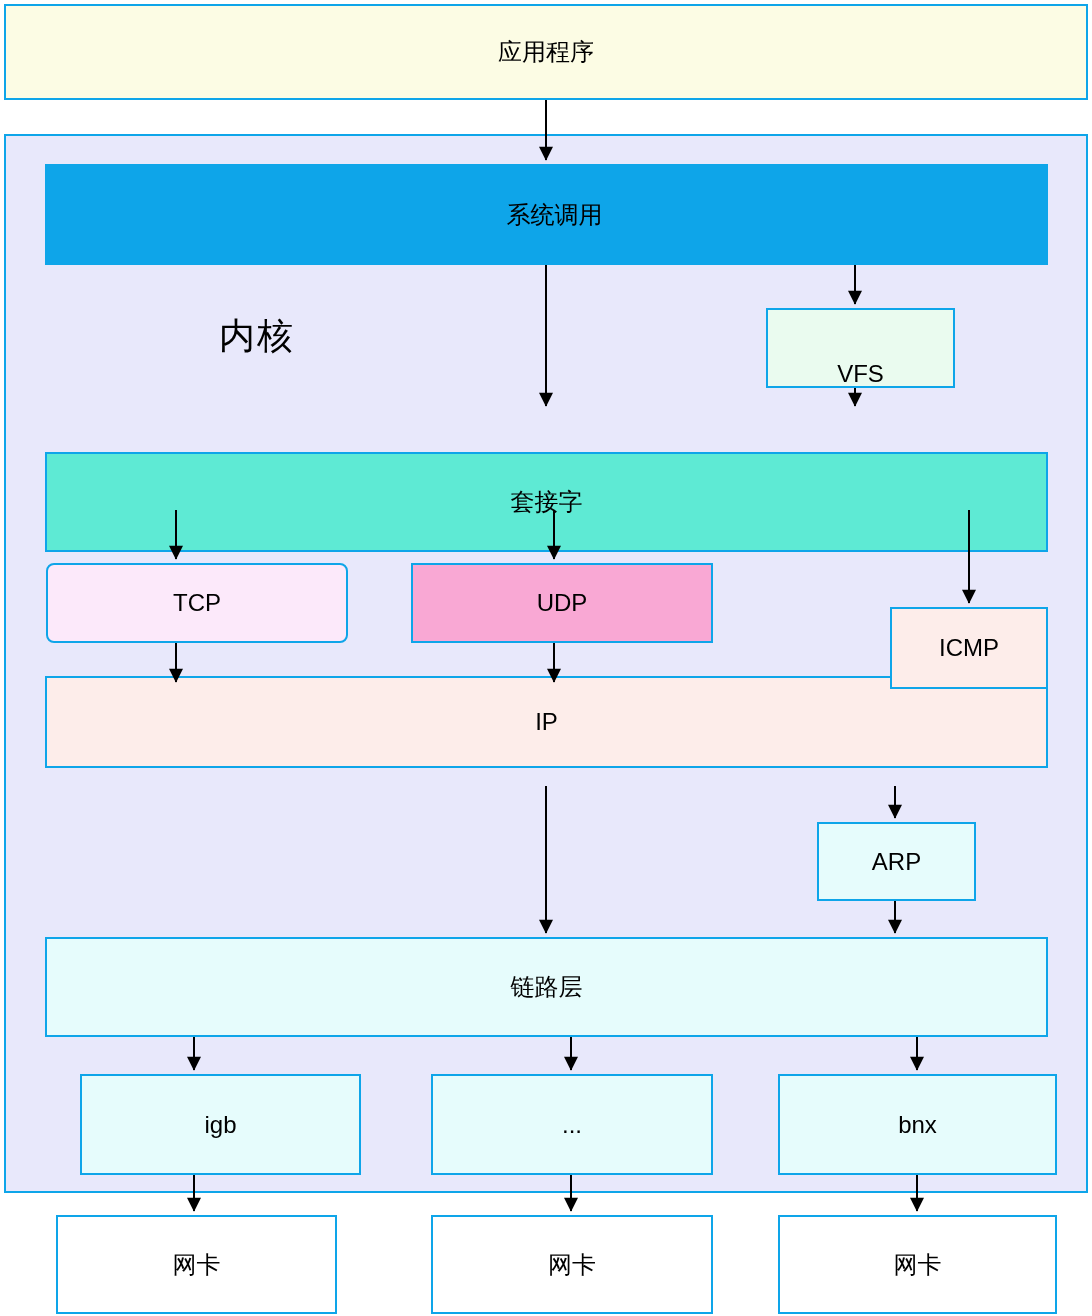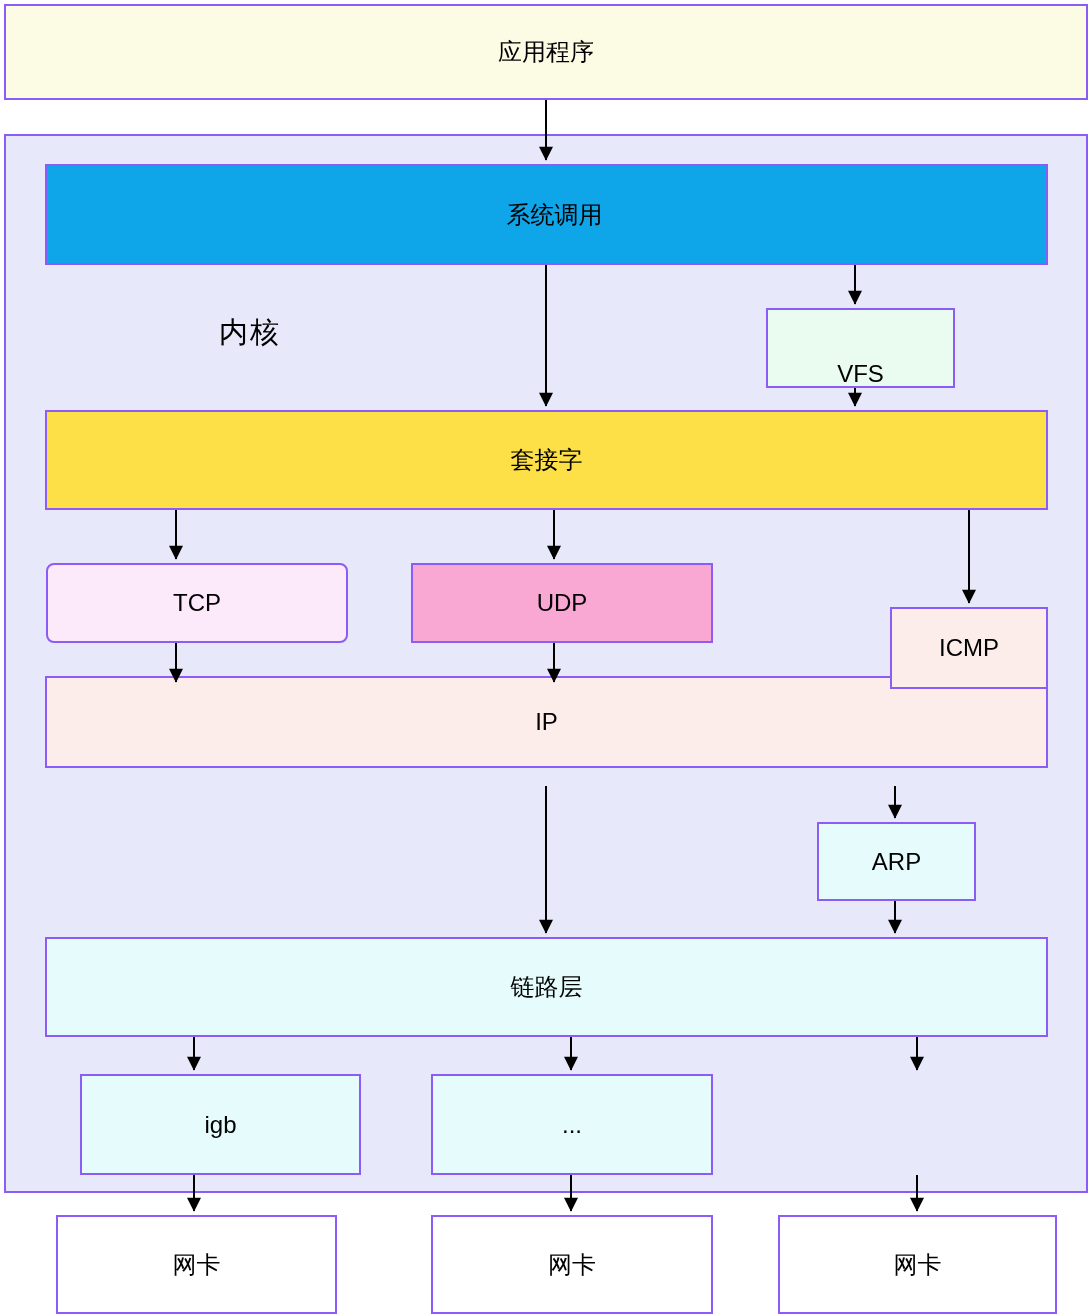--- a/index.html
+++ b/index.html
@@ -7,31 +7,31 @@
     position: relative;
     width: 1092px;
     height: 1316px;
     font-family: "Liberation Sans", "DejaVu Sans", sans-serif;
     color: #000;
     overflow: hidden;
   }
   .node {
     position: absolute;
     box-sizing: border-box;
-    border: 2px solid #8b5cf6;
+    border: 2px solid #0ea5e9;
     display: flex;
     align-items: center;
     justify-content: center;
     font-size: 24px;
     line-height: 1;
     white-space: nowrap;
   }
   .floating-label {
     position: absolute;
-    font-size: 29px;
+    font-size: 36px;
     line-height: 1;
     letter-spacing: 2px;
   }
   
   .n-app     { left: 4px;   top: 4px;    width: 1084px; height: 96px; }
   .n-kernel  { left: 4px;   top: 134px;  width: 1084px; height: 1059px; }
   .kernel-label { left: 219px; top: 318px; }
   .n-syscall { left: 45px;  top: 164px;  width: 1003px; height: 101px; }
   .n-vfs     { left: 766px; top: 308px;  width: 189px;  height: 80px; align-items: flex-end; }
   .n-socket  { left: 45px;  top: 410px;  width: 1003px; height: 100px; }
@@ -68,21 +68,21 @@
   <div class="floating-label kernel-label">内核</div>
 
   <div class="node n-syscall" style="background-color: #0ea5e9; padding-left: 16px;">
     <span>系统调用</span>
   </div>
 
   <div class="node n-vfs" style="background-color: rgb(234, 251, 239);">
     <span>VFS</span>
   </div>
 
-  <div class="node n-socket" style="background-color: #fde047;">
+  <div class="node n-socket" style="background-color: #5eead4; margin-top: 42px;">
     <span>套接字</span>
   </div>
 
   <div class="node n-tcp" style="background-color: rgb(252, 233, 250);">
     <span>TCP</span>
   </div>
 
   <div class="node n-udp" style="background-color: #f9a8d4;">
     <span>UDP</span>
   </div>
@@ -104,20 +104,23 @@
   </div>
 
   <div class="node n-igb" style="background-color: rgb(230, 252, 252); margin-left: 24px;">
     <span>igb</span>
   </div>
 
   <div class="node n-dots" style="background-color: rgb(230, 252, 252);">
     <span>...</span>
   </div>
 
+  <div class="node n-bnx" style="background-color: rgb(230, 252, 252);">
+    <span>bnx</span>
+  </div>
 
   <div class="node n-nic1" style="background-color: rgb(255, 255, 255);">
     <span>网卡</span>
   </div>
 
   <div class="node n-nic2" style="background-color: rgb(255, 255, 255);">
     <span>网卡</span>
   </div>
 
   <div class="node n-nic3" style="background-color: rgb(255, 255, 255);">

